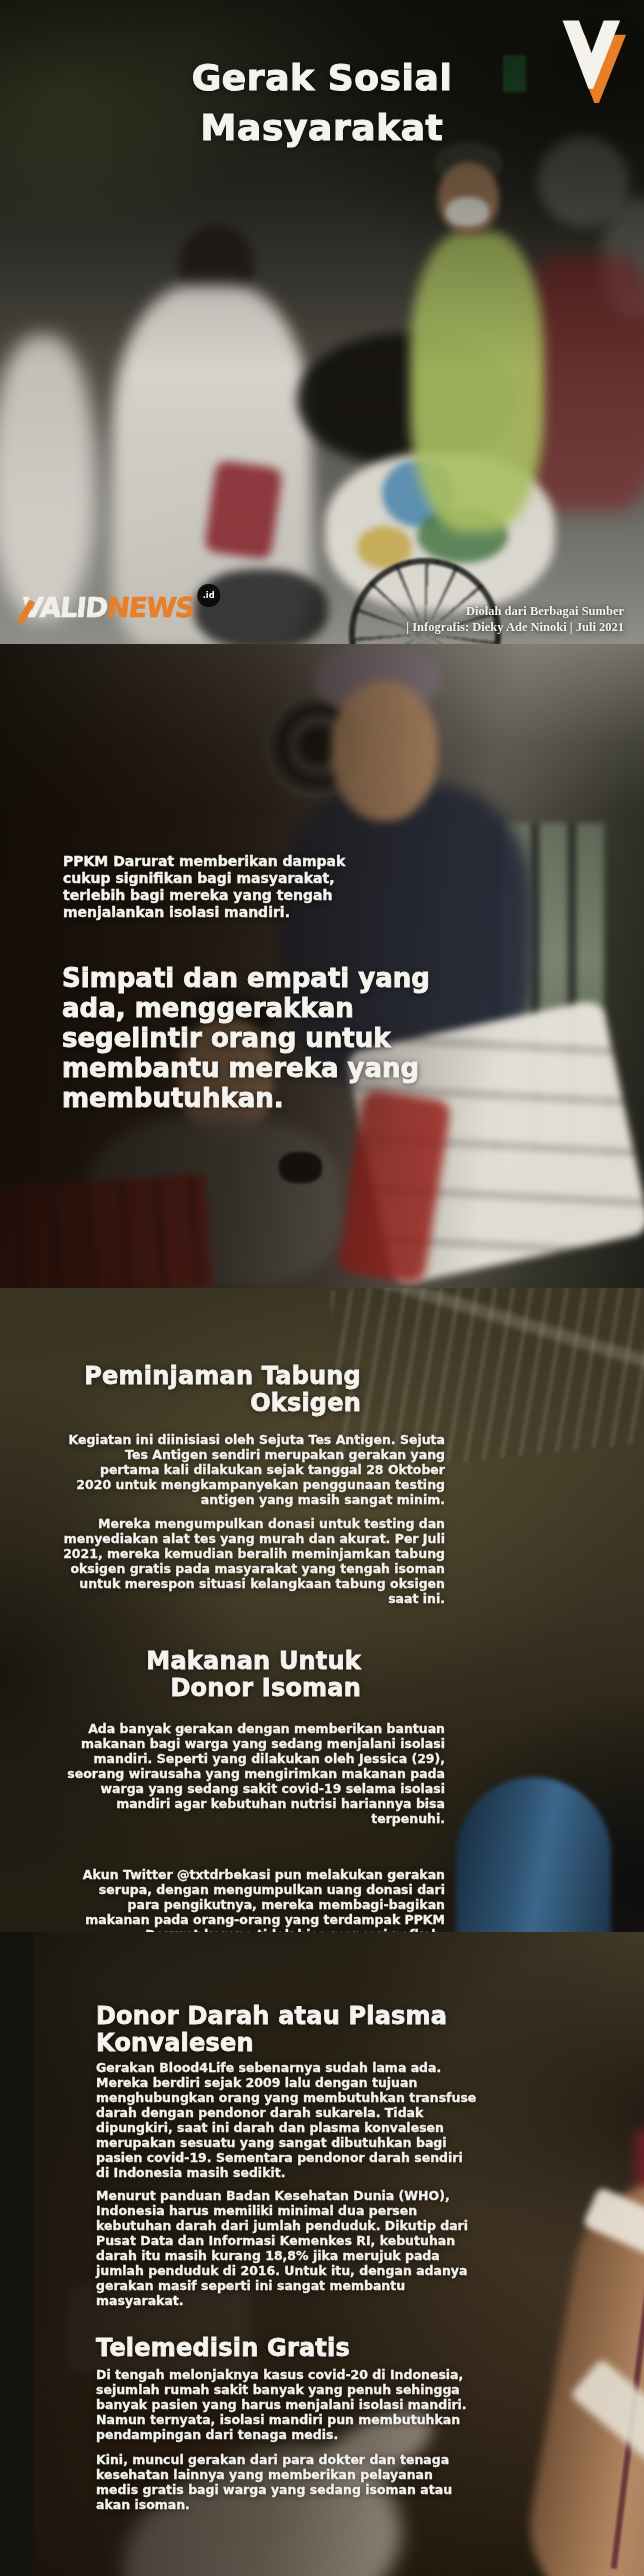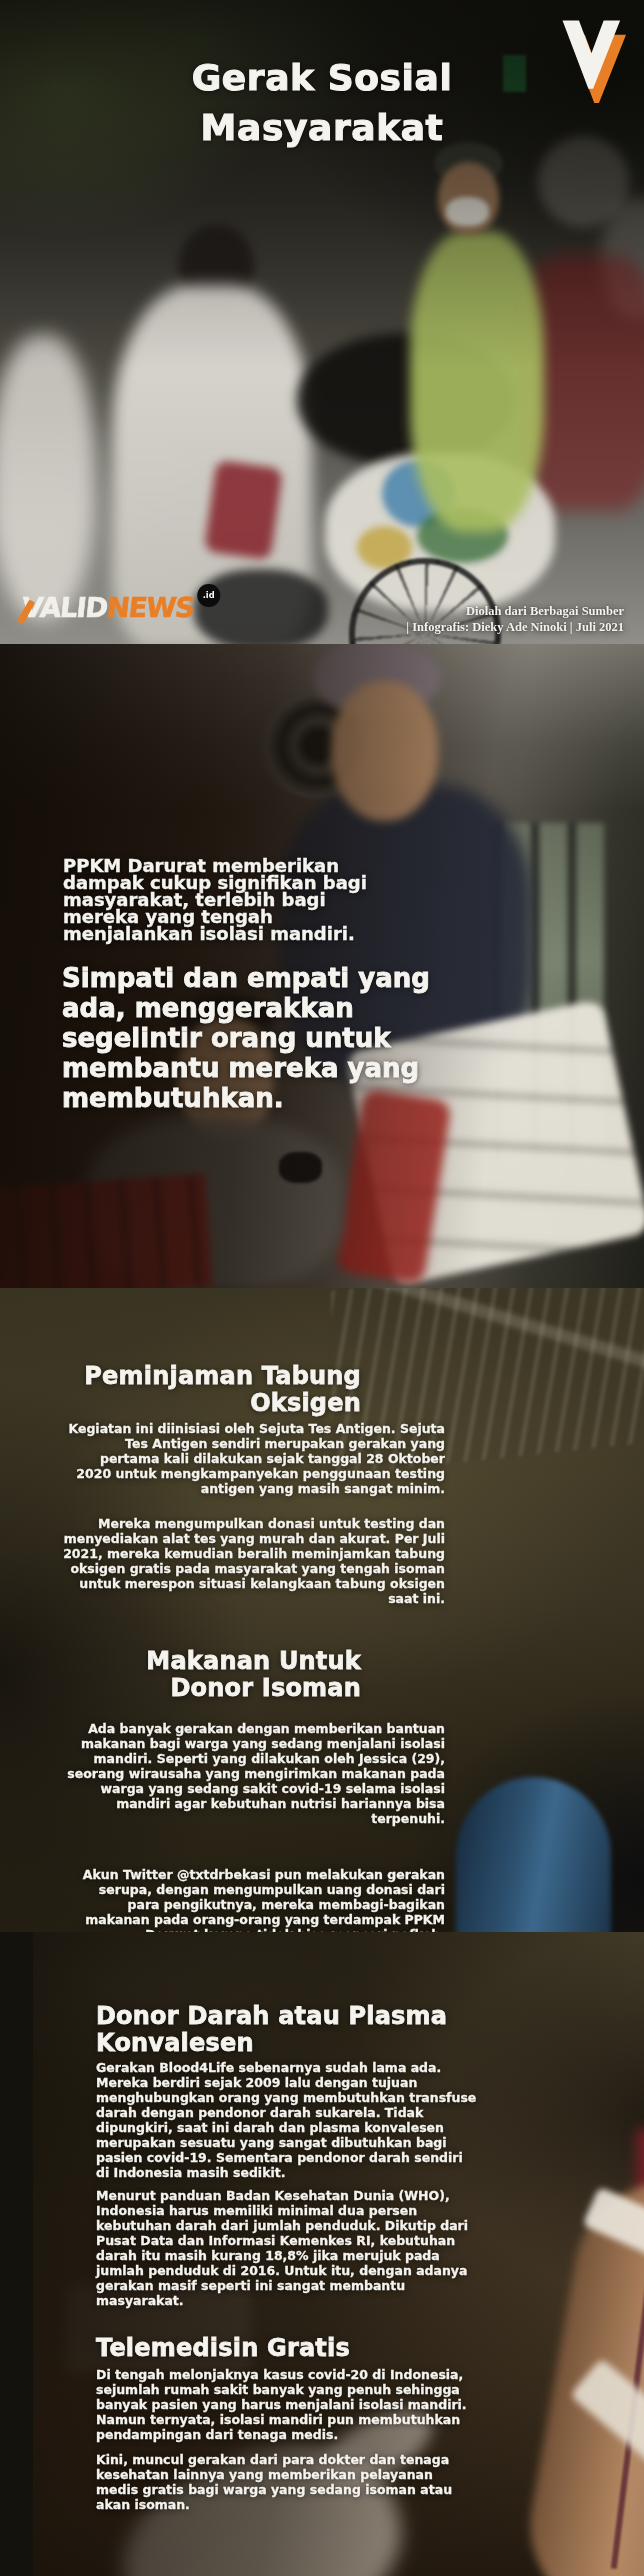--- a/index.html
+++ b/index.html
@@ -55,21 +55,21 @@
   .s2-redpack{left:349px;top:450px;width:89px;height:185px;border-radius:15.5px;transform:rotate(9deg);
     background:rgba(166,36,30,.85);filter:blur(4.8px);}
   .s2-hair2{left:176px;top:349px;width:98px;height:48px;border-radius:50%;background:rgba(26,23,20,.9);filter:blur(4.2px);}
   .s2-face2{left:178px;top:373px;width:95px;height:122px;border-radius:46%;background:rgba(192,150,110,.92);filter:blur(4.8px);}
   .s2-shirt2{left:86px;top:474px;width:256px;height:173px;border-radius:40%;background:rgba(106,101,93,.9);filter:blur(7.2px);}
   .s2-watch{left:279px;top:508px;width:43px;height:31px;border-radius:40%;background:rgba(12,12,12,.9);filter:blur(1.8px);}
   .s2-shelf{left:-12px;top:537px;width:221px;height:113px;transform:rotate(-4deg);filter:blur(3.6px);
     background:repeating-linear-gradient(90deg,rgba(152,32,26,.85) 0 29px,rgba(92,18,15,.85) 29px 35px);}
   .s2-overlay{left:0;top:0;width:644px;height:644px;
     background:linear-gradient(95deg,rgba(18,12,7,.92) 0%,rgba(18,12,7,.6) 40%,rgba(18,12,7,.2) 62%,transparent 76%);}
-  .s2-intro{left:63px;top:195px;width:322px;font-weight:700;font-size:18px;line-height:17px;-webkit-text-stroke:0.4px #f5f3ee;}
+  .s2-intro{left:63px;top:195px;width:322px;font-weight:700;font-size:14px;line-height:17px;-webkit-text-stroke:0.4px #f5f3ee;}
   .s2-highlight{left:62px;top:275px;width:391px;font-weight:800;font-size:26px;line-height:30px;margin-top:44px;-webkit-text-stroke:0.9px #f5f3ee;}
 
   
   #slide3{top:1288px;
     background:
       radial-gradient(ellipse 417px 298px at 55% 30%, rgba(112,102,64,.35), transparent 70%),
       radial-gradient(ellipse 358px 417px at 0% 60%, rgba(10,8,5,.7), transparent 70%),
       radial-gradient(ellipse 310px 250px at 100% 92%, rgba(8,10,14,.8), transparent 76%),
       linear-gradient(170deg,#393322 0%,#423b27 35%,#3a3323 55%,#2b2517 75%,#1e190f 100%); text-align: right;}
   .s3-roof{left:331px;top:-15px;width:340px;height:185px;transform:skewY(-6deg);filter:blur(1.8px);opacity:.85;
@@ -201,21 +201,21 @@
     <p class="txt s2-intro shadowed">PPKM Darurat memberikan dampak cukup signifikan bagi masyarakat, terlebih bagi mereka yang tengah menjalankan isolasi mandiri.</p>
     <p class="txt s2-highlight shadowed">Simpati dan empati yang ada, menggerakkan segelintir orang untuk membantu mereka yang membutuhkan.</p>
   </section>
 
   <section class="slide" id="slide3">
     <div class="shape s3-roof"></div>
     <div class="shape s3-beam"></div>
     <div class="shape s3-tank"></div>
 
     <h2 class="txt h-block shadowed" style="left:63px;top:55px;width:298px">Peminjaman Tabung Oksigen</h2>
-    <p class="txt p-block shadowed" style="left:63px;top:120px;width:382px">Kegiatan ini diinisiasi oleh Sejuta Tes Antigen. Sejuta Tes Antigen sendiri merupakan gerakan yang pertama kali dilakukan sejak tanggal 28 Oktober 2020 untuk mengkampanyekan penggunaan testing antigen yang masih sangat minim.</p>
+    <p class="txt p-block shadowed" style="left:63px;top:131px;width:382px">Kegiatan ini diinisiasi oleh Sejuta Tes Antigen. Sejuta Tes Antigen sendiri merupakan gerakan yang pertama kali dilakukan sejak tanggal 28 Oktober 2020 untuk mengkampanyekan penggunaan testing antigen yang masih sangat minim.</p>
     <p class="txt p-block shadowed" style="left:63px;top:215px;width:382px">Mereka mengumpulkan donasi untuk testing dan menyediakan alat tes yang murah dan akurat. Per Juli 2021, mereka kemudian beralih meminjamkan tabung oksigen gratis pada masyarakat yang tengah isoman untuk merespon situasi kelangkaan tabung oksigen saat ini.</p>
 
     <h2 class="txt h-block shadowed" style="left:63px;top:340px;width:298px">Makanan Untuk Donor Isoman</h2>
     <p class="txt p-block shadowed" style="left:63px;top:420px;width:382px">Ada banyak gerakan dengan memberikan bantuan makanan bagi warga yang sedang menjalani isolasi mandiri. Seperti yang dilakukan oleh Jessica (29), seorang wirausaha yang mengirimkan makanan pada warga yang sedang sakit covid-19 selama isolasi mandiri agar kebutuhan nutrisi hariannya bisa terpenuhi.</p>
     <p class="txt p-block shadowed" style="left:63px;top:566px;width:382px">Akun Twitter @txtdrbekasi pun melakukan gerakan serupa, dengan mengumpulkan uang donasi dari para pengikutnya, mereka membagi-bagikan makanan pada orang-orang yang terdampak PPKM Darurat karena tidak bisa mencari nafkah.</p>
   </section>
 
   <section class="slide" id="slide4">
     <div class="shape s4-red-fabric"></div>
     <div class="shape s4-blue-fabric"></div>

